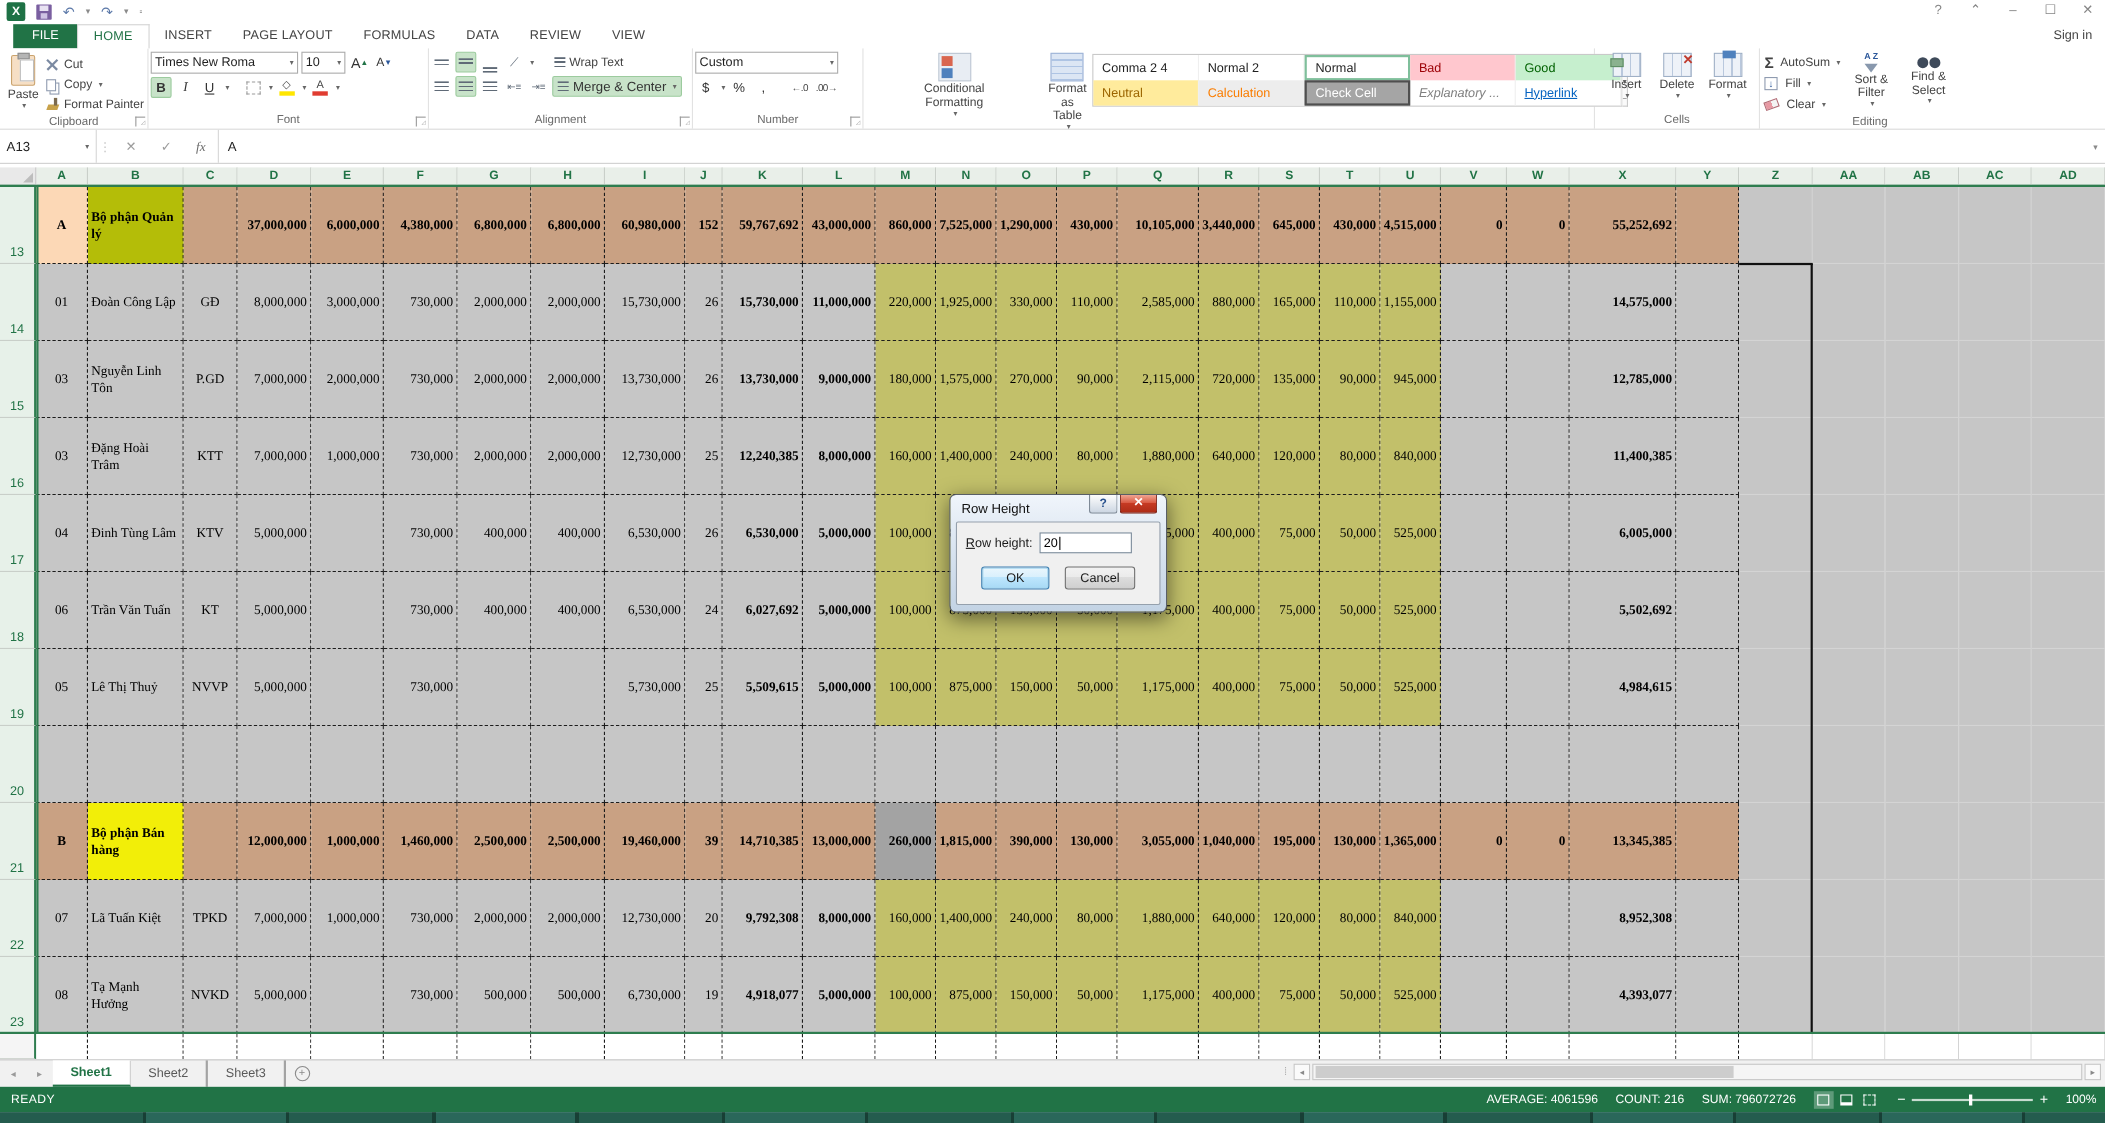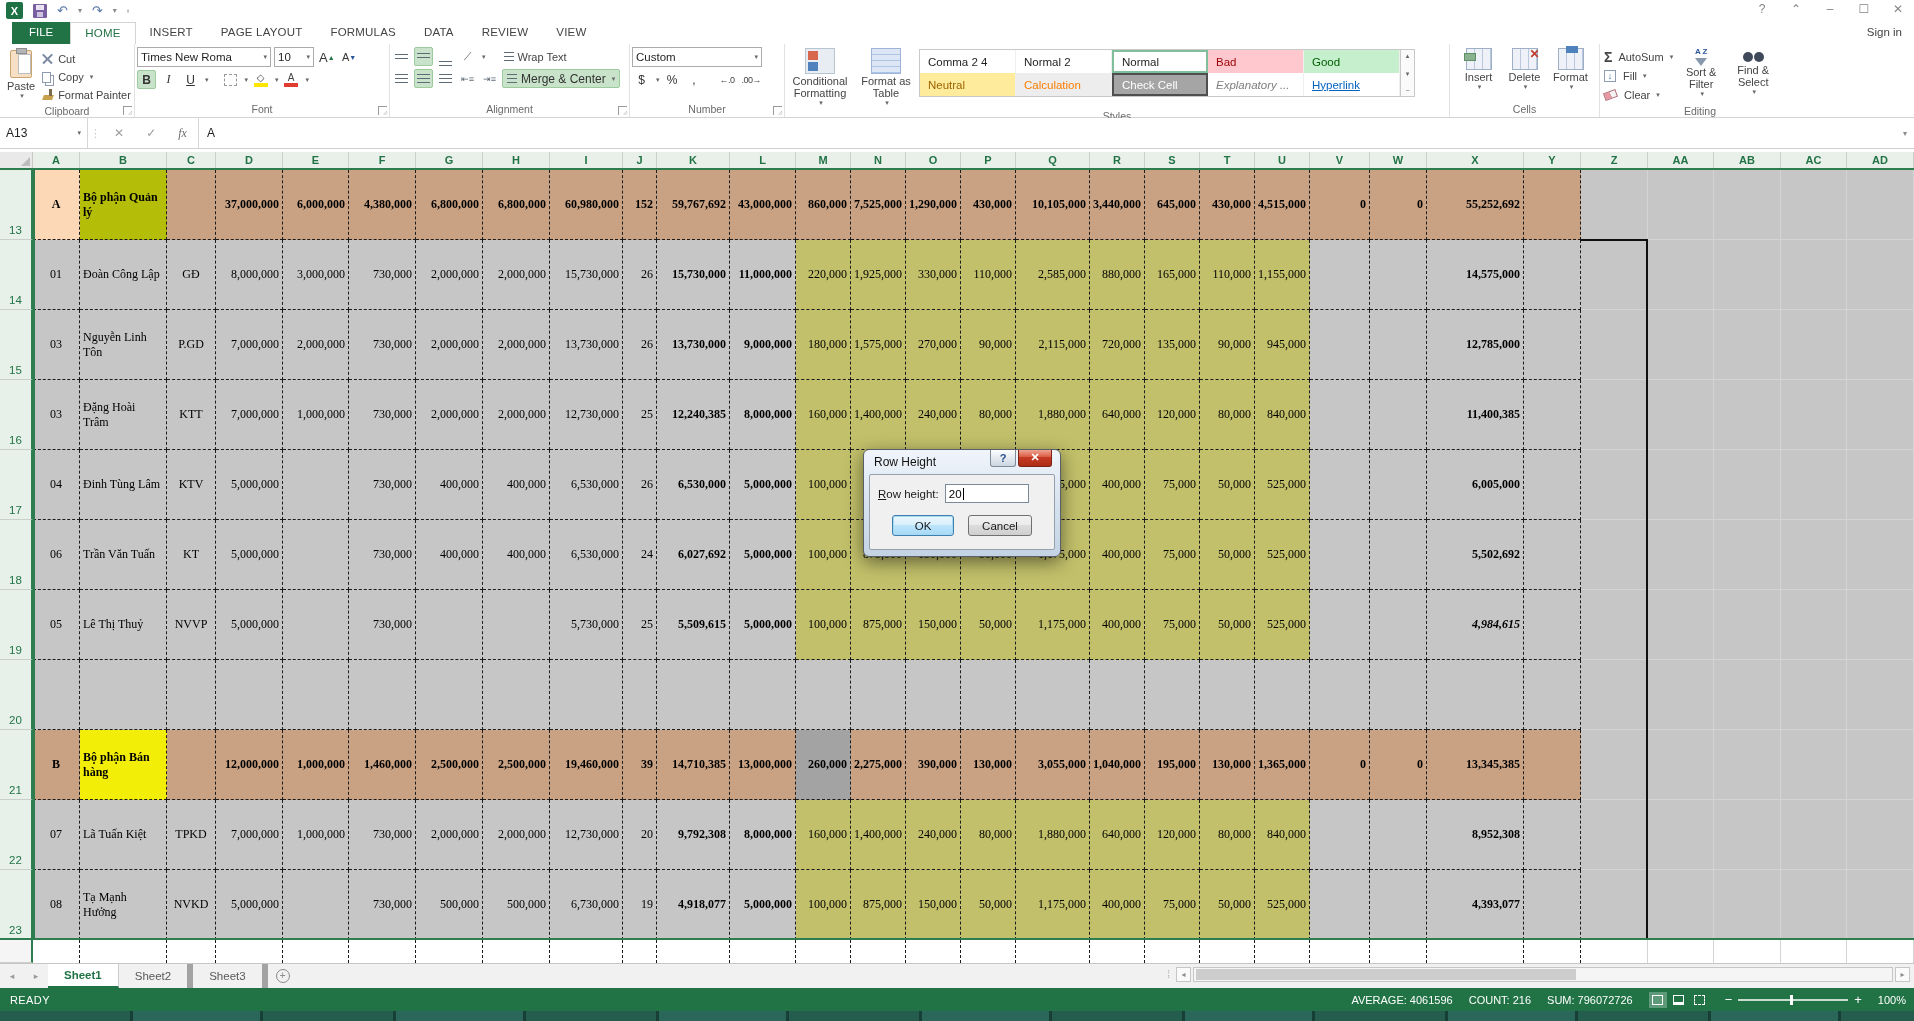--- a/index.html
+++ b/index.html
@@ -60,21 +60,21 @@
   .bars { width:13px; height:9px; background:repeating-linear-gradient(180deg,#5f6a77 0 1.4px,transparent 1.4px 3.8px); }
   .ab-border { width:13px; height:12px; border:1px dashed #9a9a9a; position:relative; }
   .fill-ic,.fcol-ic { width:14px; height:14px; position:relative; font-size:10px; color:#444; text-align:center; line-height:10px; }
   .fill-ic::after { content:""; position:absolute; left:0; right:0; bottom:0; height:4px; background:#ffe600; }
   .fcol-ic::after { content:""; position:absolute; left:0; right:0; bottom:0; height:4px; background:#e03c31; }
 
   
   .dec-ic { font-size:9px; color:#444; letter-spacing:-.5px; }
 
   
-  .stylebig { width:66px; }
+  .stylebig { width:66px;margin-left:48px; }
   .stylebig .ic { width:30px; height:26px; margin:0 auto 1px; position:relative; }
   .cf-ic { background:linear-gradient(90deg,#e8edf3 0 0); border:1px solid #b9c4d1; }
   .cf-ic::before { content:""; position:absolute; left:2px; top:2px; width:10px; height:9px; background:#d9664f; }
   .cf-ic::after { content:""; position:absolute; left:2px; top:13px; width:10px; height:9px; background:#4f81bd; }
   .ft-ic { border:1px solid #9fb4d8; background:repeating-linear-gradient(180deg,#dce6f4 0 5px,#aec4e4 5px 6px),#dce6f4; }
   .gallery { border:1px solid #c9c9c9; background:#fff; display:grid; grid-template-columns:repeat(5,96px); margin-top:3px; }
   .gcell { height:23px; display:flex; align-items:center; padding:0 8px; font-size:11.5px; border-right:1px solid #efefef; white-space:nowrap; overflow:hidden; }
   .gscroll { width:14px; border:1px solid #c9c9c9; border-left:none; display:flex; flex-direction:column; align-items:center; justify-content:space-between; padding:2px 0; font-size:7px; color:#666; background:#fafafa; margin-top:3px; height:48px; }
 
   
@@ -142,21 +142,21 @@
   #dlg-input { width:84px; height:19px; background:#fff; border:1px solid #7a8a99; font-size:11.5px; padding:0 3px; display:flex; align-items:center; }
   .caret { width:1px; height:12px; background:#000; margin-left:1px; }
   .dlg-actions { display:flex; justify-content:center; gap:14px; margin-top:12px; }
   .btn { height:21px; font-size:11.5px; color:#1a1a1a; display:flex; align-items:center; justify-content:center; border-radius:3px; }
   .btn-ok { width:62px; border:1px solid #3c7fb1; background:linear-gradient(#eaf6fd,#d9f0fc 45%,#bee6fd 46%,#a7d9f5); box-shadow:0 0 0 1px #a8d8f0 inset; }
   .btn-cancel { width:64px; border:1px solid #707070; background:linear-gradient(#f2f2f2,#ebebeb 45%,#dddddd 46%,#cfcfcf); }
 
   
   #tabstrip { position:absolute; top:963px; left:0; right:0; height:25px; background:#f1f1f1; border-top:1px solid #c6c6c6; display:flex; align-items:stretch; }
   .nav-ar { width:24px; display:flex; align-items:center; justify-content:center; color:#9a9a9a; font-size:9px; }
-  .stab { padding:0 16px; display:flex; align-items:center; font-size:11.5px; color:#595959; border-right:6px solid #a3a3a3; }
+  .stab { padding:0 16px; display:flex; align-items:center; font-size:11.5px; color:#595959; border-right:2px solid #a3a3a3; }
   .stab.active { background:#fff; color:#217346; font-weight:bold; border-bottom:2px solid #217346; border-right:1px solid #cdcdcd; }
   .addsheet { width:30px; display:flex; align-items:center; justify-content:center; }
   .addsheet i { width:14px; height:14px; border:1px solid #8a8a8a; border-radius:50%; color:#8a8a8a; font-size:10px; line-height:12px; text-align:center; font-style:normal; }
   #hscroll { position:absolute; right:4px; top:967px; display:flex; align-items:center; gap:2px; }
   .hs-dots { color:#b0b0b0; font-size:10px; margin-right:4px; }
   .hs-ar { width:15px; height:15px; border:1px solid #c6c6c6; background:#fafafa; color:#8a8a8a; font-size:8px; display:flex; align-items:center; justify-content:center; }
   .hs-track { width:700px; height:15px; border:1px solid #c6c6c6; background:#f5f5f5; position:relative; }
   .hs-thumb { position:absolute; left:2px; top:1px; width:380px; height:11px; background:#cdcdcd; }
 
   
@@ -711,21 +711,21 @@
           <div class="c num" style="width: 55px; background: rgb(194, 192, 106);">875,000</div>
           <div class="c num" style="width: 55px; background: rgb(194, 192, 106);">150,000</div>
           <div class="c num" style="width: 55px; background: rgb(194, 192, 106);">50,000</div>
           <div class="c num" style="width: 74px; background: rgb(194, 192, 106);">1,175,000</div>
           <div class="c num" style="width: 55px; background: rgb(194, 192, 106);">400,000</div>
           <div class="c num" style="width: 55px; background: rgb(194, 192, 106);">75,000</div>
           <div class="c num" style="width: 55px; background: rgb(194, 192, 106);">50,000</div>
           <div class="c num" style="width: 55px; background: rgb(194, 192, 106);">525,000</div>
           <div class="c num" style="width: 60px; background: rgb(198, 198, 198);"></div>
           <div class="c num" style="width: 57px; background: rgb(198, 198, 198);"></div>
-          <div class="c bold num" style="width: 97px; background: rgb(198, 198, 198); font-style: italic;">4,984,615</div>
+          <div class="c bold num" style="width: 97px; background: rgb(198, 198, 198);">4,984,615</div>
           <div class="c num" style="width: 57px; background: rgb(198, 198, 198);"></div>
           <div class="c filler" style="width: 67px; background: rgb(198, 198, 198);"></div>
           <div class="c filler" style="width: 66px; background: rgb(198, 198, 198);"></div>
           <div class="c filler" style="width: 67px; background: rgb(198, 198, 198);"></div>
           <div class="c filler" style="width: 66px; background: rgb(198, 198, 198);"></div>
           <div class="c filler" style="width: 67px; background: rgb(198, 198, 198);"></div>
         </div>
         <div class="grow">
           <div class="rhead">20</div>
           <div class="c ctr" style="width: 47px; background: rgb(198, 198, 198);"></div>
@@ -767,21 +767,21 @@
           <div class="c bold num" style="width: 67px; background: rgb(201, 161, 131);">12,000,000</div>
           <div class="c bold num" style="width: 66px; background: rgb(201, 161, 131);">1,000,000</div>
           <div class="c bold num" style="width: 67px; background: rgb(201, 161, 131);">1,460,000</div>
           <div class="c bold num" style="width: 67px; background: rgb(201, 161, 131);">2,500,000</div>
           <div class="c bold num" style="width: 67px; background: rgb(201, 161, 131);">2,500,000</div>
           <div class="c bold num" style="width: 73px; background: rgb(201, 161, 131);">19,460,000</div>
           <div class="c bold num" style="width: 34px; background: rgb(201, 161, 131);">39</div>
           <div class="c bold num" style="width: 73px; background: rgb(201, 161, 131);">14,710,385</div>
           <div class="c bold num" style="width: 66px; background: rgb(201, 161, 131);">13,000,000</div>
           <div class="c bold num" style="width: 55px; background: #a3a3a3;">260,000</div>
-          <div class="c bold num" style="width: 55px; background: rgb(201, 161, 131);">2,275,000</div>
+          <div class="c bold num" style="width: 55px; background: rgb(201, 161, 131);">1,815,000</div>
           <div class="c bold num" style="width: 55px; background: rgb(201, 161, 131);">390,000</div>
           <div class="c bold num" style="width: 55px; background: rgb(201, 161, 131);">130,000</div>
           <div class="c bold num" style="width: 74px; background: rgb(201, 161, 131);">3,055,000</div>
           <div class="c bold num" style="width: 55px; background: rgb(201, 161, 131);">1,040,000</div>
           <div class="c bold num" style="width: 55px; background: rgb(201, 161, 131);">195,000</div>
           <div class="c bold num" style="width: 55px; background: rgb(201, 161, 131);">130,000</div>
           <div class="c bold num" style="width: 55px; background: rgb(201, 161, 131);">1,365,000</div>
           <div class="c bold num" style="width: 60px; background: rgb(201, 161, 131);">0</div>
           <div class="c bold num" style="width: 57px; background: rgb(201, 161, 131);">0</div>
           <div class="c bold num" style="width: 97px; background: rgb(201, 161, 131);">13,345,385</div>

